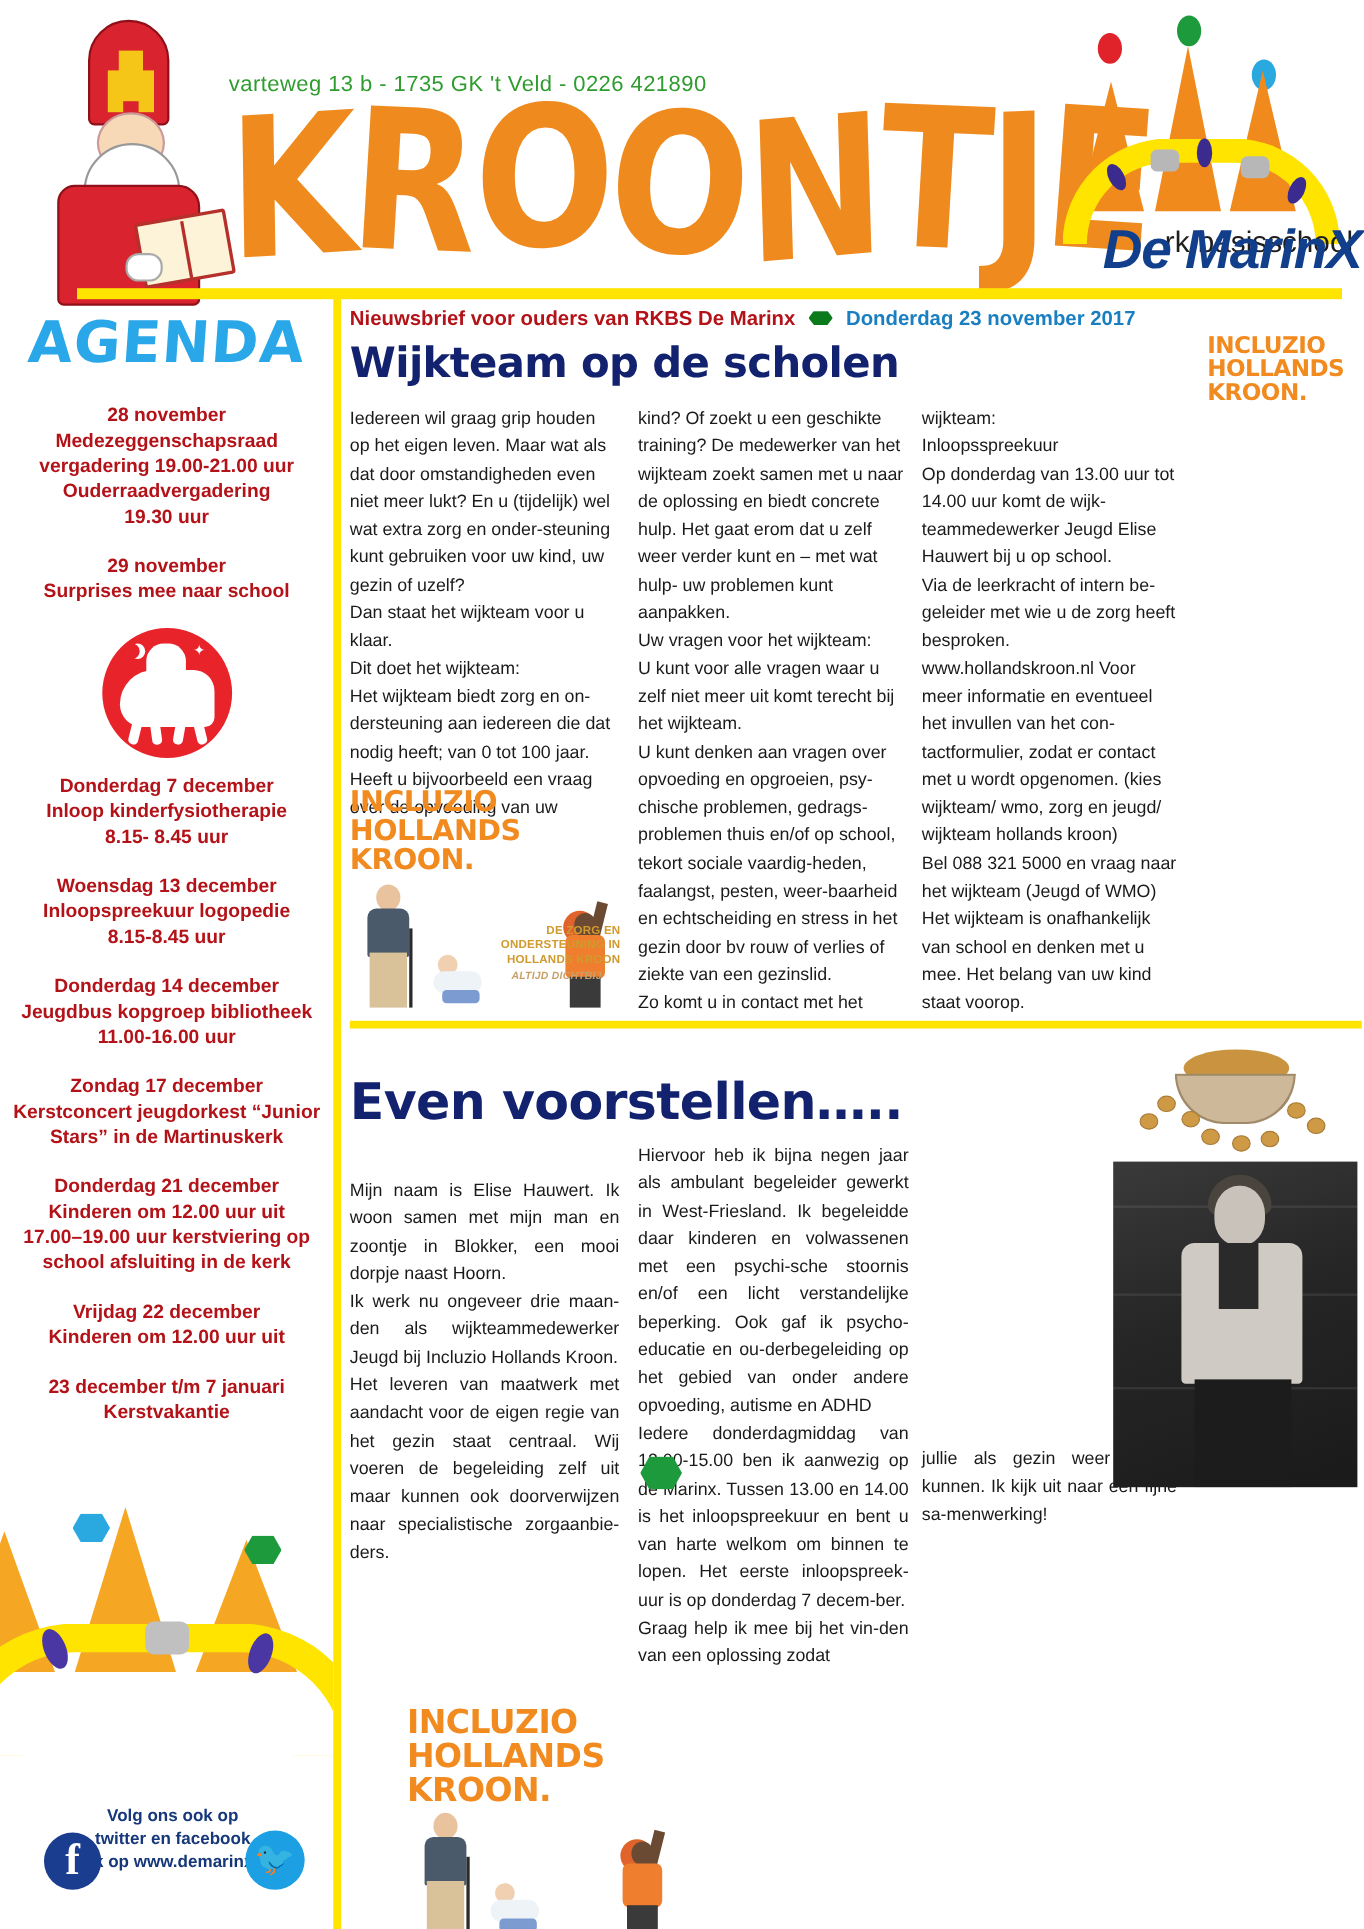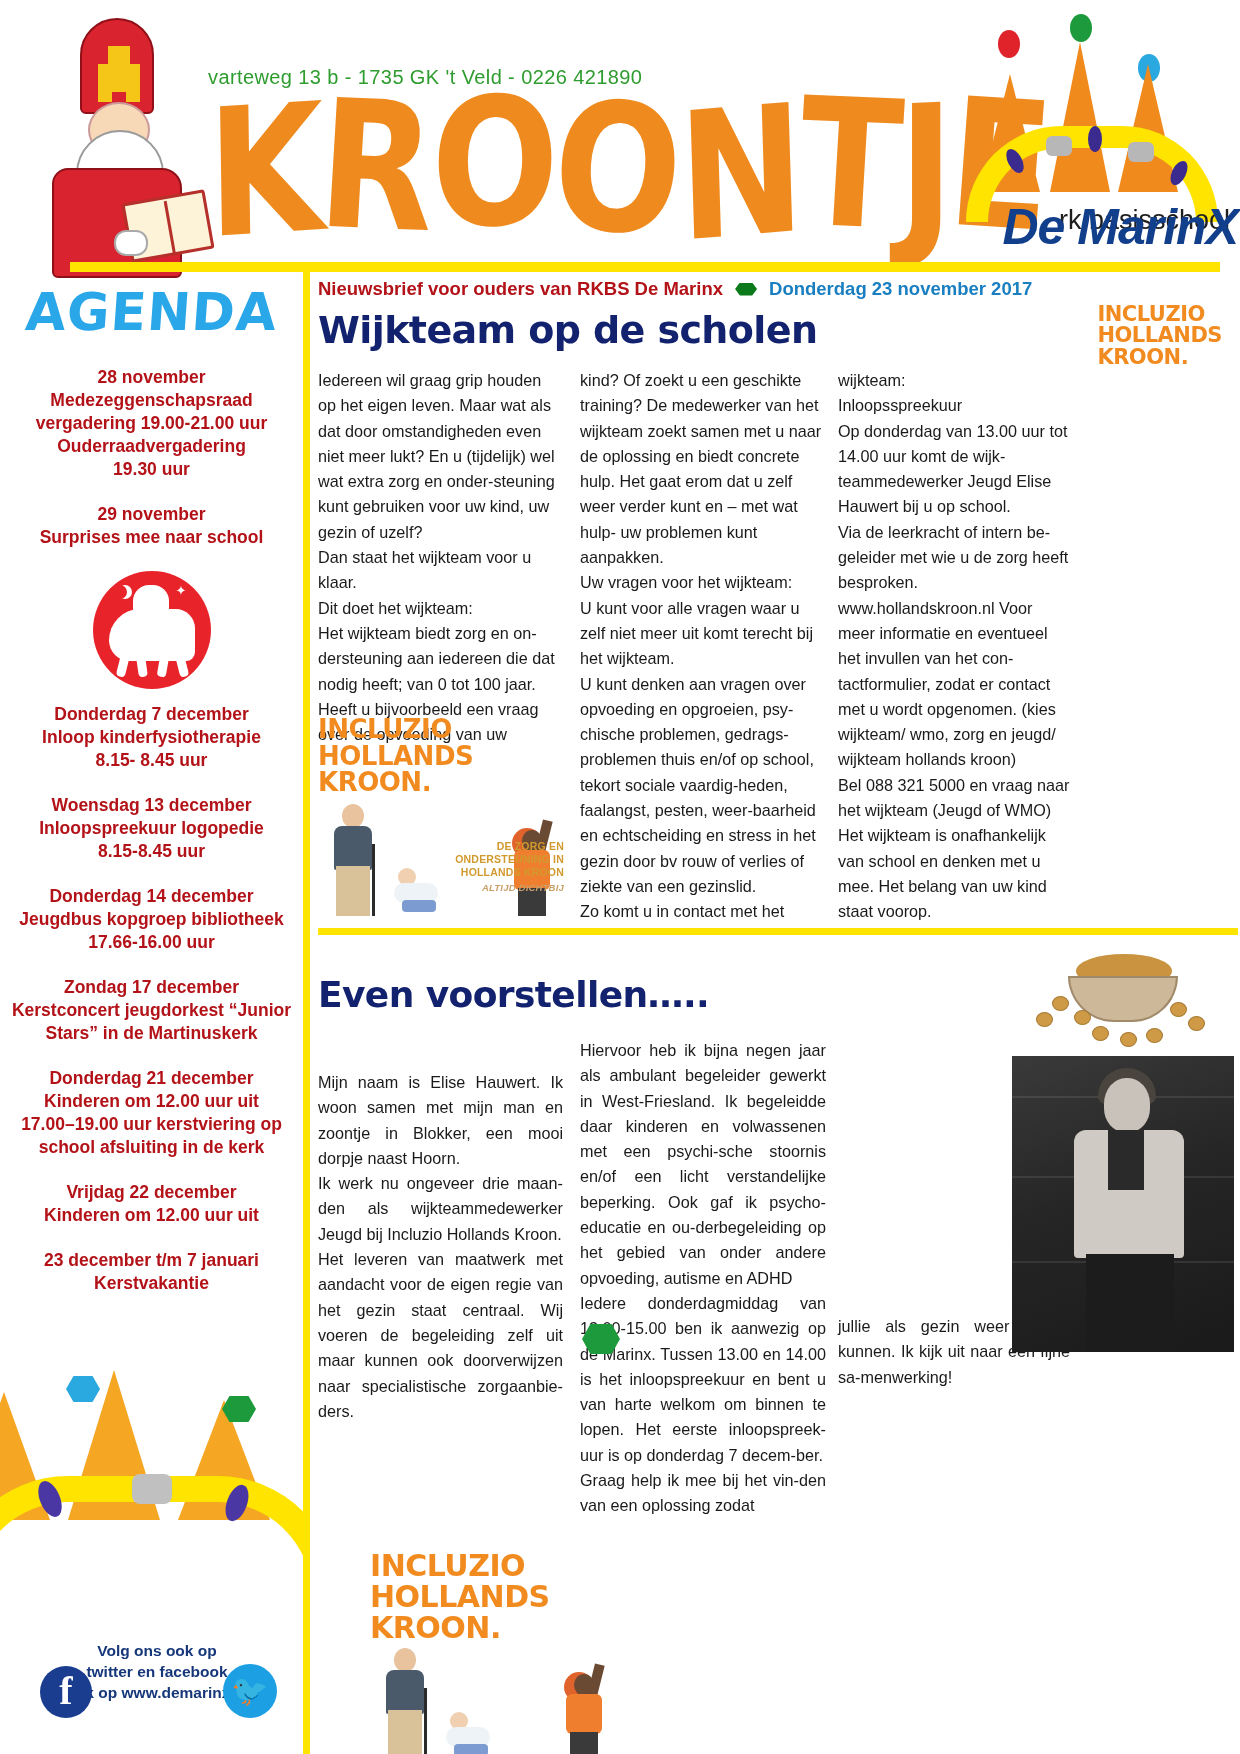--- a/index.html
+++ b/index.html
@@ -199,21 +199,21 @@
   .inc-small { position:absolute; right:18px; top:36px; font-size:21px; }
   .inc-small .l1 { color:#f18a1f; }
   .inc-small .l2 { color:#f18a1f; }
   .inc-small .l3 { color:#f18a1f; }
 
   .inc-ad1 { position:absolute; left:8px; top:450px; width:250px; height:200px; }
   .inc-ad1 .lg { font-size:26px; }
   .inc-ad1 .people { position:absolute; left:0; bottom:0; width:250px; height:118px; }
   .ad-tag { position:absolute; right:4px; bottom:22px; width:116px; text-align:right;
     color:#d19a2e; font-weight:700; font-size:10.5px; line-height:13px; letter-spacing:.2px;}
-  .ad-tag .italic { font-style:italic; color:#caa06a; font-size:9.5px; display:block; margin-top:2px;}
+  .ad-tag .italic { font-style:italic; color:#caa06a; font-size:9.5px; display:block; margin-top:2px;text-align:center;}
 
   
   .p-old { position:absolute; left:10px; bottom:0; width:52px; height:112px; }
   .p-old .head { position:absolute; left:14px; top:0; width:22px; height:24px; border-radius:50%; background:#e8c39e; }
   .p-old .body { position:absolute; left:6px; top:22px; width:38px; height:44px; background:#4a5a6a; border-radius:8px 8px 2px 2px;}
   .p-old .legs { position:absolute; left:8px; top:62px; width:34px; height:50px; background:#d9c29a; }
   .p-old .cane { position:absolute; left:44px; top:40px; width:3px; height:72px; background:#2b2b2b; }
   .p-baby { position:absolute; left:74px; bottom:2px; width:54px; height:46px; }
   .p-baby .h { position:absolute; left:6px; top:0; width:18px; height:18px; border-radius:50%; background:#f0d0b0;}
   .p-baby .b { position:absolute; left:2px; top:15px; width:44px; height:20px; background:#eef3f7; border-radius:10px;}
@@ -223,21 +223,21 @@
   .p-player { position:absolute; right:6px; bottom:0; width:58px; height:92px; }
   .p-player .h { position:absolute; left:18px; top:6px; width:20px; height:22px; border-radius:50%; background:#6b4a33;}
   .p-player .b { position:absolute; left:10px; top:26px; width:36px; height:40px; background:#ef7e2e; border-radius:6px;}
   .p-player .l { position:absolute; left:14px; top:64px; width:28px; height:28px; background:#3a3a3a;}
   .p-player .arm { position:absolute; left:34px; top:-4px; width:10px; height:40px; background:#6b4a33; transform:rotate(14deg);}
 
   
   .yellow-rule { position:absolute; left:8px; width:920px; height:7px; background:#ffe400; }
 
   .art2-title {
-    position:absolute; left:8px; font-size:36px; font-weight:700; color:#13226e;
+    position:absolute; left:8px; font-size:46px; font-weight:700; color:#13226e;
     letter-spacing:-.6px; font-family:"DejaVu Sans", sans-serif;
   }
 
   .art2-cols { position:absolute; left:8px; width:920px; }
   .jcol { position:absolute; top:0; font-size:16.2px; line-height:25.3px; color:#1a1a1a;
     text-align:justify; }
   .j1 { left:0;   width:245px; }
   .j2 { left:262px; width:246px; }
   .j3 { left:520px; width:232px; }
   .jcol b { font-weight:400; }
@@ -356,21 +356,21 @@
           <span class="ev">8.15- 8.45 uur</span>
         </div>
         <div class="agenda-item">
           <span class="ev">Woensdag 13 december</span>
           <span class="ev">Inloopspreekuur logopedie</span>
           <span class="ev">8.15-8.45 uur</span>
         </div>
         <div class="agenda-item">
           <span class="ev">Donderdag 14 december</span>
           <span class="ev">Jeugdbus kopgroep bibliotheek</span>
-          <span class="ev">17.66-16.00 uur</span>
+          <span class="ev">11.00-16.00 uur</span>
         </div>
         <div class="agenda-item">
           <span class="ev">Zondag 17 december</span>
           <span class="ev">Kerstconcert jeugdorkest “Junior</span>
           <span class="ev">Stars” in de Martinuskerk</span>
         </div>
         <div class="agenda-item">
           <span class="ev">Donderdag 21 december</span>
           <span class="ev">Kinderen om 12.00 uur uit</span>
           <span class="ev">17.00–19.00 uur kerstviering op</span>

